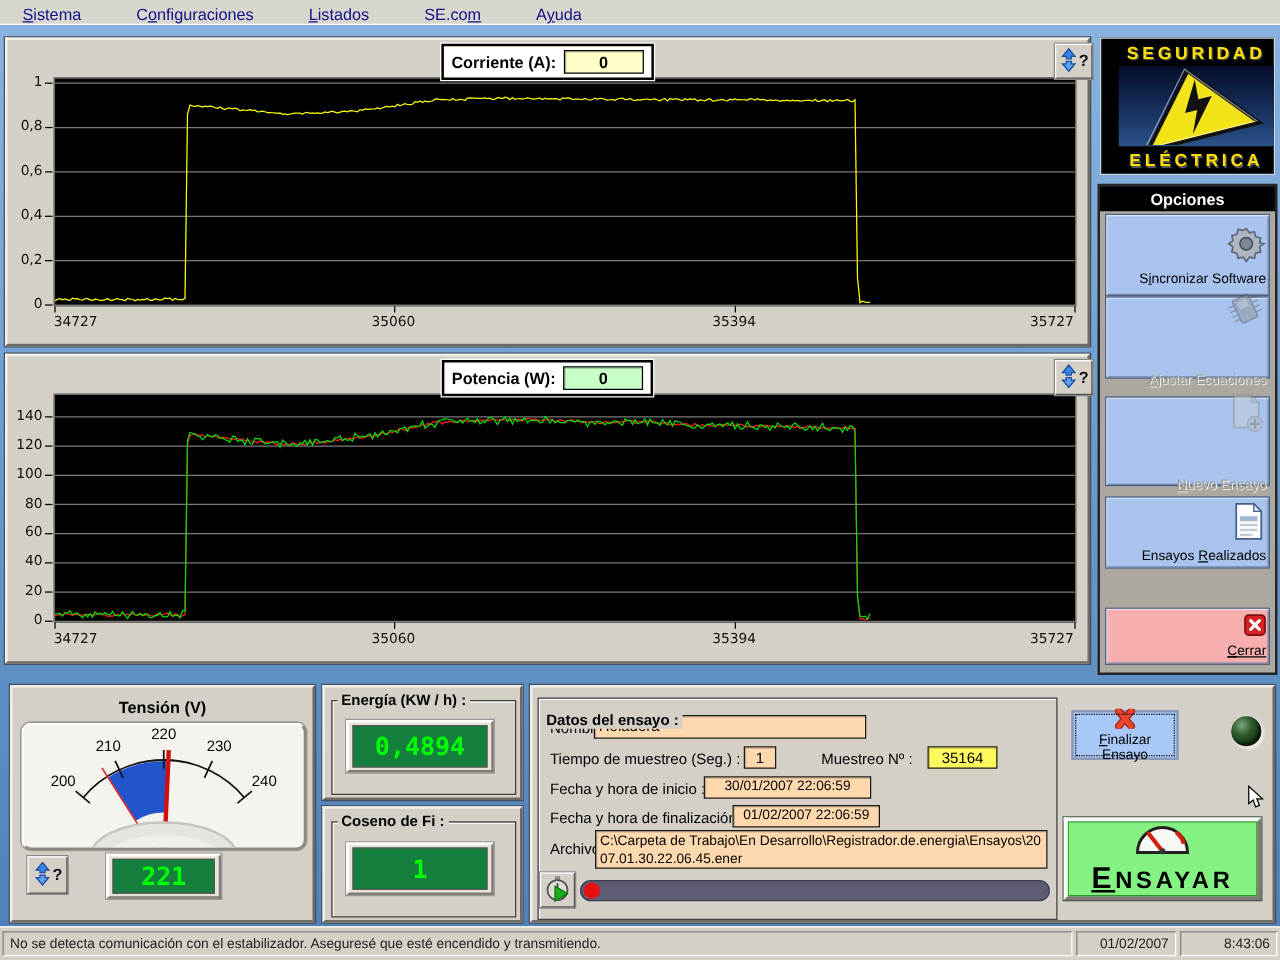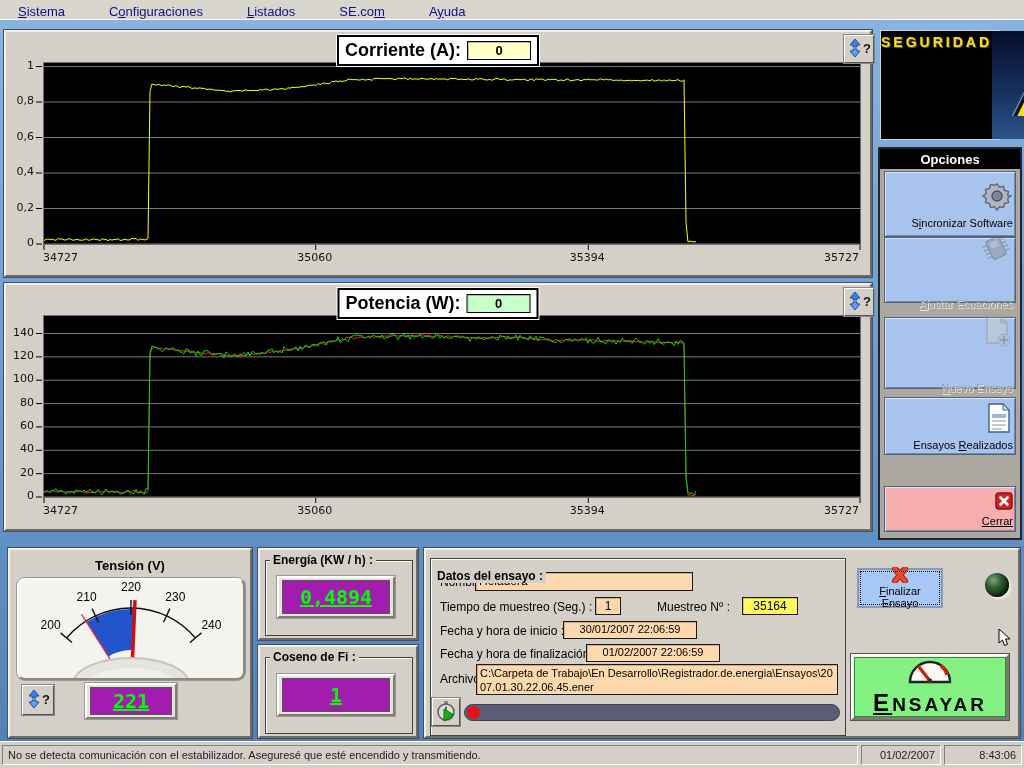--- a/index.html
+++ b/index.html
@@ -16,28 +16,28 @@
          border-right:2px solid #6E6B64;border-bottom:2px solid #6E6B64;
          box-shadow:0 0 0 1px #46505E;box-sizing:border-box;}
   .qbtn{position:absolute;width:30px;height:28px;background:#D4D0C8;
         border-top:1px solid #fff;border-left:1px solid #fff;border-right:1px solid #555;border-bottom:1px solid #555;
         box-shadow:0 0 0 1px #888;display:flex;align-items:center;justify-content:center;padding:0;cursor:pointer;}
   
   .plot{position:absolute;background:#000;border:1px solid #6f6f6f;box-sizing:border-box;}
   .chart-header{position:absolute;top:3px;left:50%;transform:translateX(-50%);
         background:#fff;border:2px solid #000;box-shadow:inset 0 0 0 2px #fff,0 0 0 1px #fff;
         display:flex;align-items:center;gap:6px;padding:3px 6px;z-index:5;}
-  .chart-title{font-weight:bold;font-size:18px;color:#000;}
+  .chart-title{font-weight:bold;font-size:13px;color:#000;}
   .chart-value{display:inline-block;width:62px;text-align:center;font-weight:bold;font-size:13px;
         border:1px solid #000;box-shadow:inset 1px 1px 0 rgba(0,0,0,.25);padding:1px 0;}
   .ticklabel{position:absolute;font-size:11px;color:#111;font-family:"DejaVu Sans",sans-serif;}
   .ylab{width:32px;text-align:right;}
   
-  .logo{position:absolute;left:880px;top:30px;width:120px;height:110px;background:#000;
-        border:1px solid #cfd4dc;box-sizing:border-box;display:flex;flex-direction:row;}
+  .logo{position:absolute;left:880px;top:30px;width:140px;height:110px;background:#000;
+        border:1px solid #cfd4dc;box-sizing:border-box;display:flex;flex-direction:column;padding-left:14px;}
   .logo .band{height:22px;display:flex;align-items:center;justify-content:center;
         color:#FFE000;font-weight:bold;font-size:14px;letter-spacing:3px;
         text-shadow:1px 1px 1px rgba(255,255,255,.4);}
   .logo .mid{flex:1;background:linear-gradient(180deg,#050e2a 0%,#16305E 55%,#2C5288 100%);
         display:flex;align-items:center;justify-content:center;}
   .opsframe{position:absolute;left:878px;top:147px;width:144px;height:393px;
         background:#ACA8A0;border:2px solid #22262C;box-sizing:border-box;}
   .opstitle{position:absolute;left:880px;top:149px;width:140px;height:20px;background:#000;
         color:#fff;font-weight:bold;font-size:13px;display:flex;align-items:center;justify-content:center;}
   .sbtn{position:absolute;left:884px;width:132px;background:#A8C4EE;
@@ -50,22 +50,22 @@
   
   .fieldset{position:absolute;border:1px solid #404040;box-shadow:inset 1px 1px 0 #fff;}
   .legend{position:absolute;background:#D4D0C8;font-weight:bold;font-size:12px;color:#000;padding:0 3px;z-index:2;}
   .flabel{position:absolute;font-size:12px;color:#000;white-space:nowrap;}
   .field{position:absolute;background:#FFD9AE;font-size:12px;color:#000;
          border:1px solid #1a1a1a;box-shadow:inset 1px 1px 0 rgba(0,0,0,.2);
          padding:1px 3px;box-sizing:border-box;white-space:nowrap;overflow:hidden;}
   .lcdframe{position:absolute;background:#E6E3DA;border-top:2px solid #fff;border-left:2px solid #fff;
          border-right:2px solid #807c74;border-bottom:2px solid #807c74;box-shadow:0 0 0 1px #999;
          display:flex;align-items:center;justify-content:center;box-sizing:border-box;padding:3px;}
-  .lcd{background:#a21caf;border:1px solid #555;width:100%;height:100%;display:flex;align-items:center;justify-content:center;
-         color:#00FF00;font-family:"DejaVu Sans Mono",monospace;font-weight:bold;text-decoration:underline;}
+  .lcd{background:#15803d;border:1px solid #555;width:100%;height:100%;display:flex;align-items:center;justify-content:center;
+         color:#00FF00;font-family:"DejaVu Sans Mono",monospace;font-weight:bold;}
   .gaugebox{position:absolute;background:#F4F3EE;border-radius:8px;
          border-top:2px solid #fff;border-left:2px solid #fff;border-right:2px solid #8a8880;border-bottom:2px solid #8a8880;
          box-shadow:0 0 0 1px #9a9890;overflow:hidden;box-sizing:border-box;}
   .finbtn{position:absolute;background:#A8C8F8;border:2px solid #8a98b8;outline:1px dotted #000;outline-offset:-4px;
          display:flex;flex-direction:column;align-items:center;justify-content:center;
          font-size:11px;color:#000;cursor:pointer;}
   .ensayar{position:absolute;background:#83F283;border:3px solid;border-color:#fdfdfd #7a7a72 #7a7a72 #fdfdfd;
          box-shadow:0 0 0 1px #555,inset 0 0 0 1px #2f8f2f;display:flex;flex-direction:column;align-items:center;justify-content:center;
          gap:2px;cursor:pointer;box-sizing:border-box;}
   .ensayar-label{font-weight:bold;font-size:19px;letter-spacing:3px;color:#000;}
@@ -335,21 +335,21 @@
 
     <div class="flabel" style="left:14px;top:50px;">Tiempo de muestreo (Seg.) :</div>
     <div class="field" style="left:169px;top:47px;width:26px;height:18px;text-align:center;">1</div>
     <div class="flabel" style="left:231px;top:50px;">Muestreo Nº :</div>
     <div class="field" style="left:316px;top:47px;width:56px;height:18px;text-align:center;background:#FFF95E;">35164</div>
 
     <div class="flabel" style="left:14px;top:74px;">Fecha y hora de inicio :</div>
     <div class="field" style="left:137px;top:71px;width:134px;height:18px;text-align:center;font-size:11px;">30/01/2007 22:06:59</div>
 
     <div class="flabel" style="left:14px;top:97px;">Fecha y hora de finalización:</div>
-    <div class="field" style="left:160px;top:94px;width:134px;height:18px;text-align:center;font-size:11px;">01/02/2007 22:06:59</div>
+    <div class="field" style="left:160px;top:94px;width:118px;height:18px;text-align:center;font-size:11px;">01/02/2007 22:06:59</div>
 
     <div class="flabel" style="left:14px;top:122px;">Archivo :</div>
     <div class="field" style="left:50px;top:114px;width:362px;height:31px;font-size:11px;line-height:14px;white-space:normal;word-break:break-all;">C:\Carpeta de Trabajo\En Desarrollo\Registrador.de.energia\Ensayos\2007.01.30.22.06.45.ener</div>
 
     <button class="qbtn" style="left:6px;top:148px;width:28px;height:28px;">
       <span>
         <svg width="22" height="22" viewBox="0 0 22 22">
           <rect x="9" y="1" width="4" height="3" fill="#888"></rect>
           <circle cx="11" cy="12" r="8" fill="#DCDCD6" stroke="#555" stroke-width="1.4"></circle>
           <path d="M11 12 L11 6.5 M11 12 L15 14" stroke="#444" stroke-width="1.4"></path>

